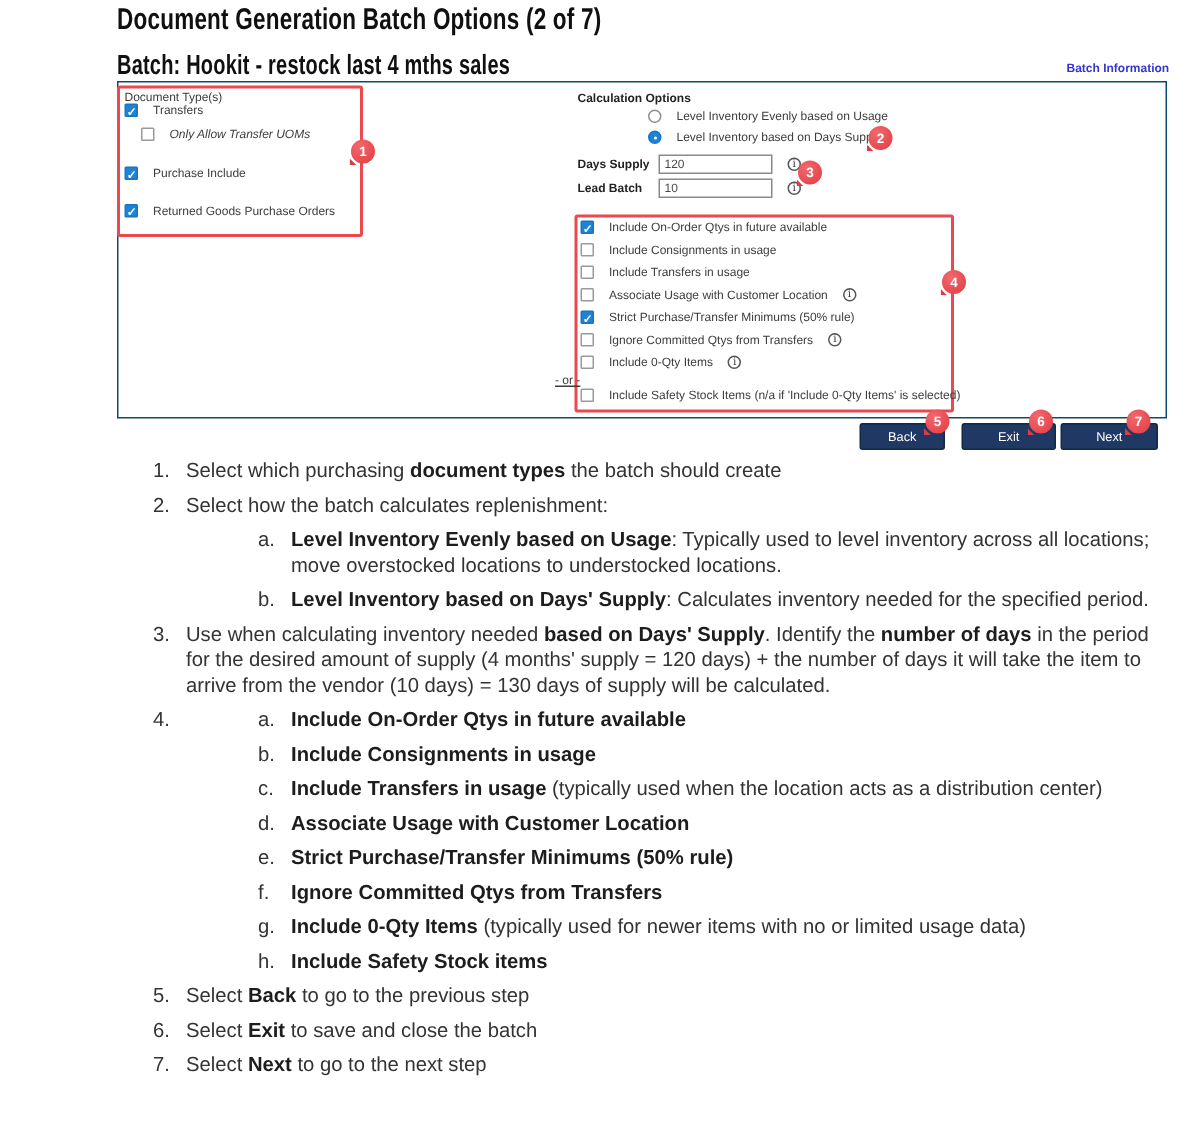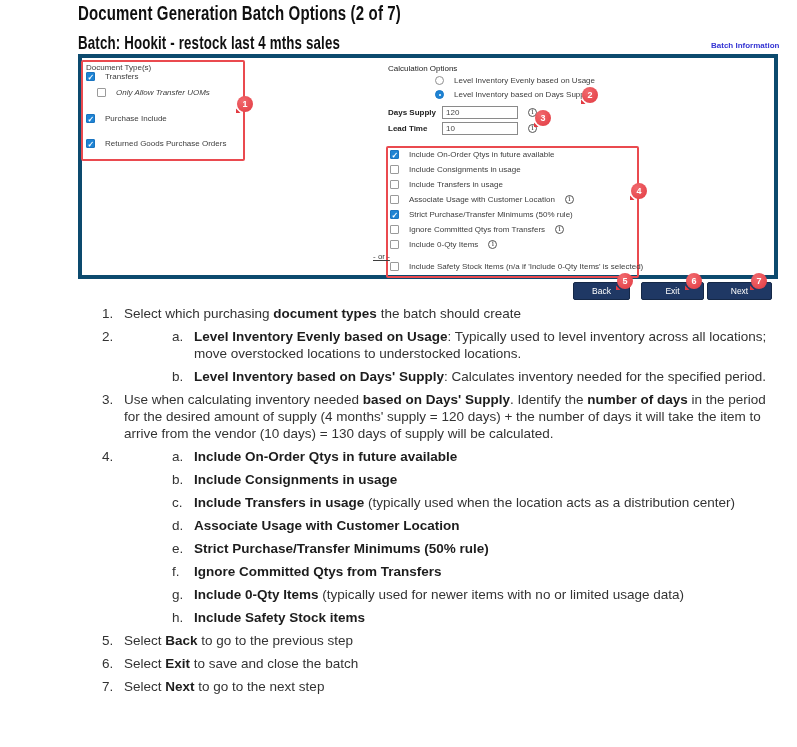--- a/index.html
+++ b/index.html
@@ -10,28 +10,28 @@
   
   .hdr-title { position:absolute; left:78px; top:2px; font-size:20px; font-weight:bold; color:#101010;
                white-space:nowrap; transform:scaleX(0.75); transform-origin:0 0; letter-spacing:.2px; }
   .hdr-sub   { position:absolute; left:78px; top:32px; font-size:18.5px; font-weight:bold; color:#101010;
                white-space:nowrap; transform:scaleX(0.72); transform-origin:0 0; letter-spacing:.2px; }
   .batch-link { position:absolute; left:711px; top:41px; font-size:8px; color:#3434d3; font-weight:bold;
                 cursor:pointer; white-space:nowrap; }
 
   
   .panel { position:absolute; left:78px; top:54px; width:700px; height:225px; background:#fff;
-           border:4px solid #0c4a6e; font-size:8px; color:#3d3d3d; }
+           border:1px solid #0c4a6e; font-size:8px; color:#3d3d3d; }
   .redbox { position:absolute; border:2px solid #ea4a4f; border-radius:2px; z-index:2; }
   #box1 { left:-1px; top:2px; width:164px; height:101px; }
   #box4 { left:304px; top:88px; width:253px; height:132px; }
 
   .row { position:absolute; display:flex; align-items:center; gap:10px; white-space:nowrap; z-index:3; }
   .grp-label { position:absolute; white-space:nowrap; z-index:3; }
-  .bold { font-weight:normal; color:#222; }
+  .bold { font-weight:bold; color:#222; }
 
   .cb { width:9px; height:9px; border:1px solid #9a9a9a; background:#fff; border-radius:1px;
         flex:0 0 auto; position:relative; }
   .cb.on { background:#1e83d3; border-color:#1a74c0; }
   .cb.on::before { content:"\2713"; position:absolute; left:0.5px; top:-0.5px; color:#fff;
                    font-size:8px; font-weight:bold; line-height:9px; }
   .radio { width:9px; height:9px; border:1px solid #8f8f8f; border-radius:50%; background:#fff;
            flex:0 0 auto; position:relative; }
   .radio.on { background:#1e83d3; border-color:#1777c8; }
   .radio.on::after { content:""; position:absolute; left:2.5px; top:2.5px; width:2px; height:2px;
@@ -117,21 +117,21 @@
     </div>
     <div class="callout" style="left:500px; top:29px;">2</div>
 
     <div class="row" style="left:306px; top:48px;">
       <span class="flabel">Days Supply</span>
       <span class="input">120</span>
       <span class="info"></span>
     </div>
     <div class="callout" style="left:453px; top:52px;">3</div>
     <div class="row" style="left:306px; top:64px;">
-      <span class="flabel">Lead Time</span>
+      <span class="flabel">Lead Batch</span>
       <span class="input">10</span>
       <span class="info"></span>
     </div>
 
     <div class="redbox" id="box4"></div>
 
     <div class="row" style="left:308px; top:92px;">
       <span class="cb on"></span>
       <span>Include On-Order Qtys in future available</span>
     </div>
@@ -176,20 +176,21 @@
   <div class="callout" style="left:617px; top:273px;">5</div>
   <div class="callout" style="left:686px; top:273px;">6</div>
   <div class="callout" style="left:751px; top:273px;">7</div>
 
   <div class="instructions">
     <ol class="main">
       <li>
         <div><span>Select which purchasing </span><b>document types</b><span> the batch should create</span></div>
       </li>
       <li>
+        <div><span>Select how the batch calculates replenishment:</span></div>
         <ol class="sub">
           <li>
               <div><b>Level Inventory Evenly based on Usage</b><span>: Typically used to level inventory across all locations; move overstocked locations to understocked locations.</span></div>
             </li>
           <li>
               <div><b>Level Inventory based on Days' Supply</b><span>: Calculates inventory needed for the specified period.</span></div>
             </li>
         </ol>
       </li>
       <li>

